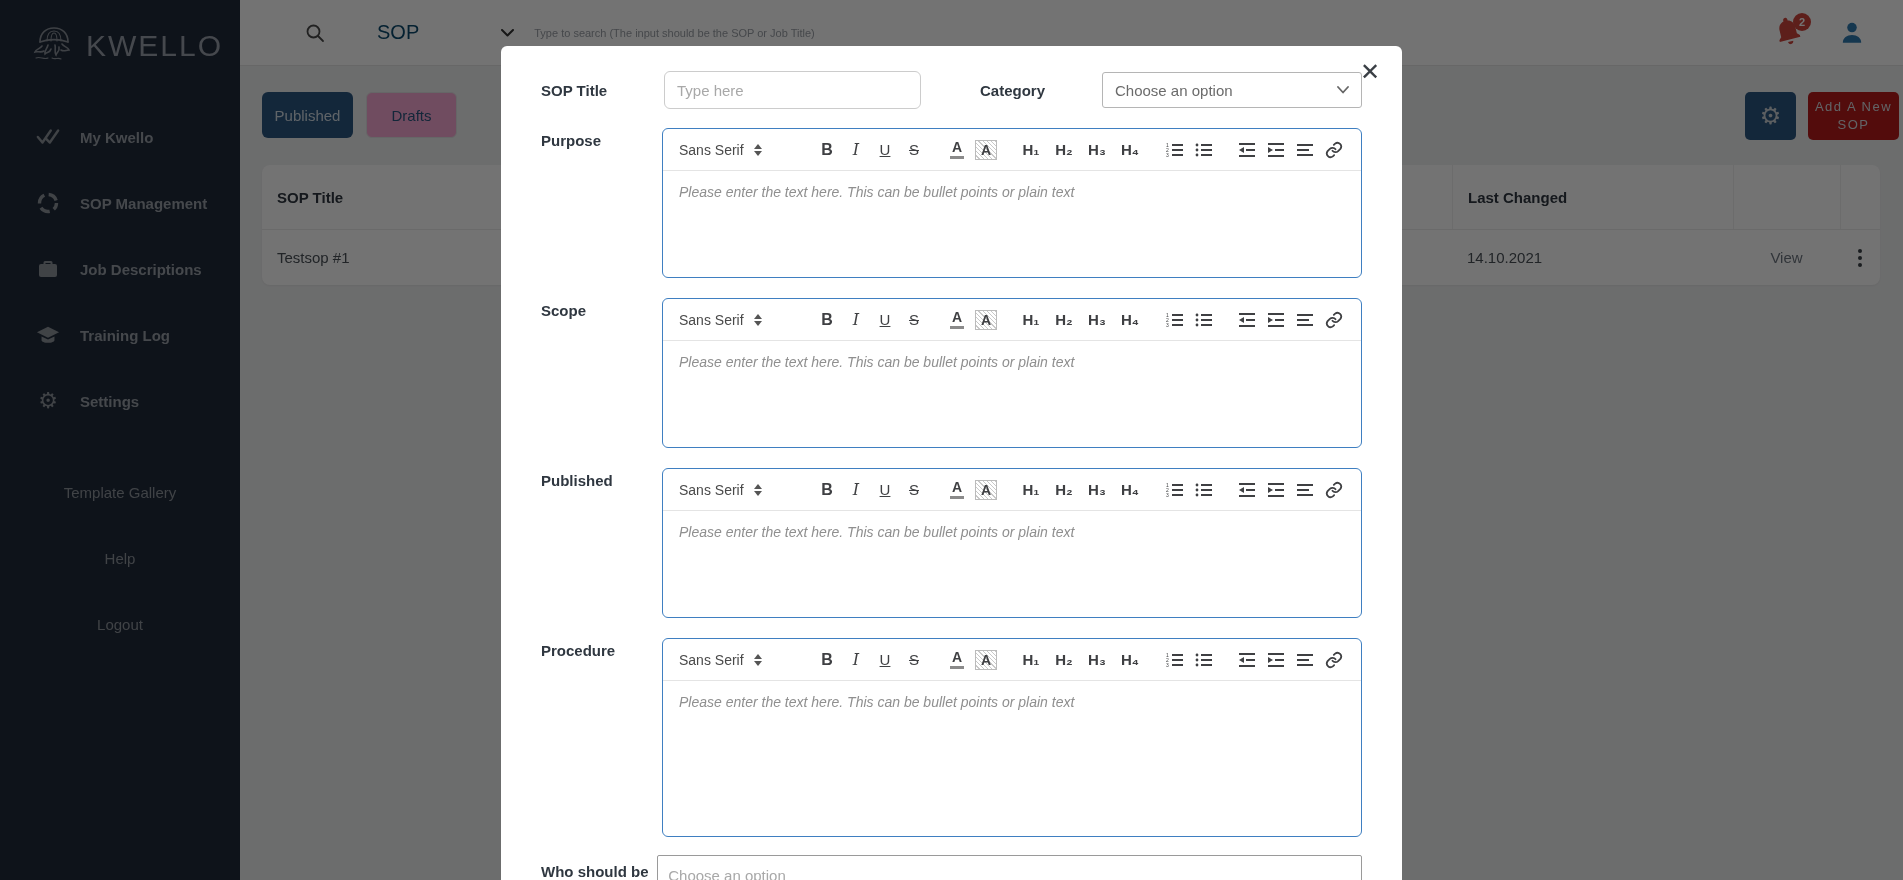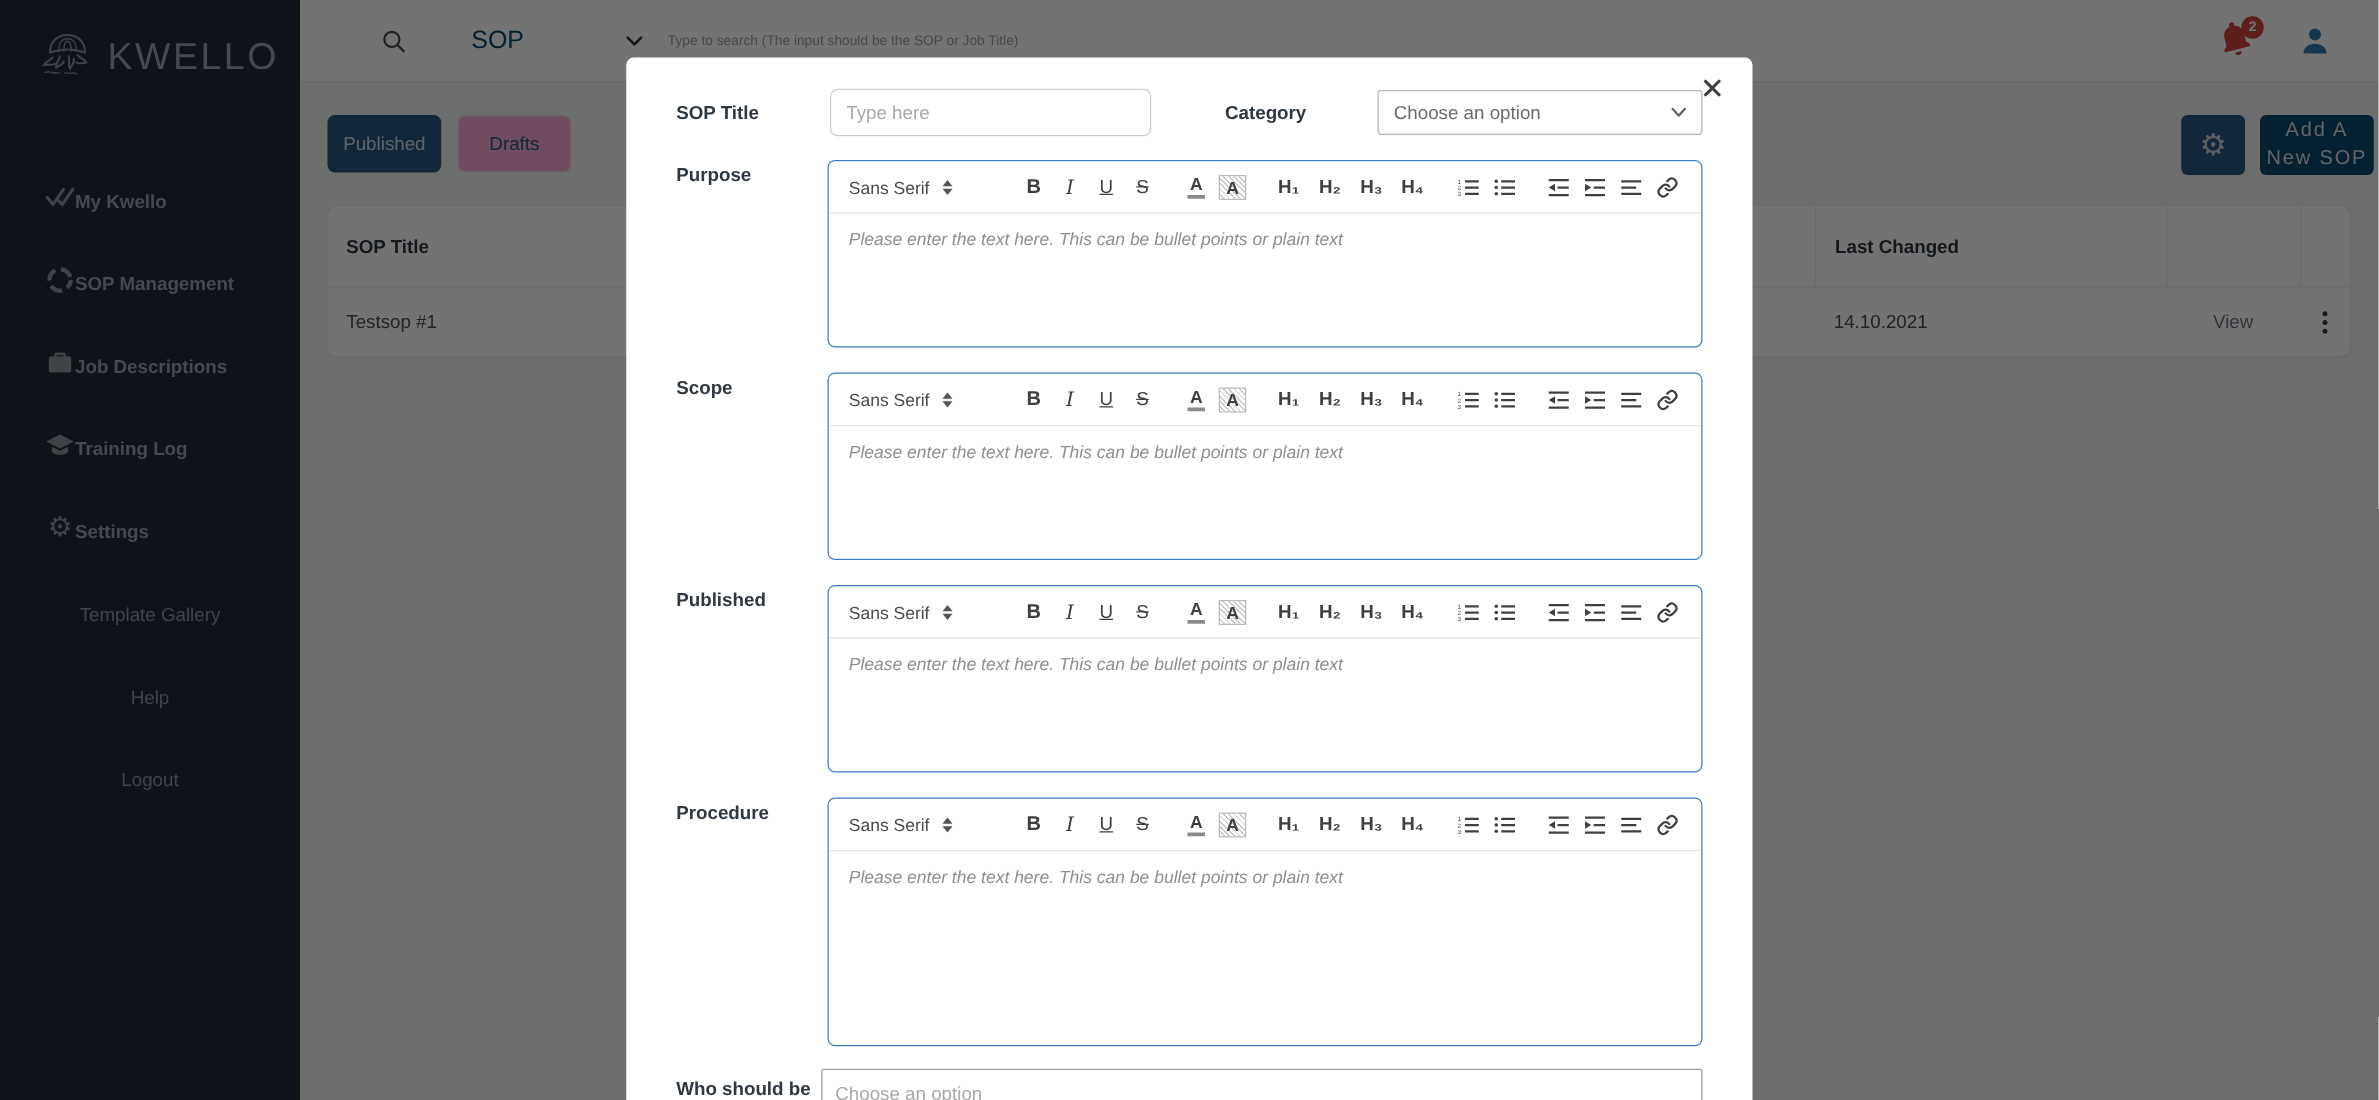--- a/index.html
+++ b/index.html
@@ -5,21 +5,21 @@
   * { margin:0; padding:0; box-sizing:border-box; }
   html,body { width:1903px; height:880px; overflow:hidden; }
   body { font-family:"Liberation Sans","DejaVu Sans",sans-serif; background:#f0f1f2; }
   .app { position:relative; width:1903px; height:880px; overflow:hidden; background:#f0f1f2; }
 
   
   .sidebar { position:absolute; left:0; top:0; width:240px; height:880px; background:#202b3b; z-index:1; }
   .logo { display:flex; align-items:center; gap:6px; padding:20px 0 0 28px; }
   .logo-text { color:#9aa0aa; font-size:30px; font-weight:300; letter-spacing:2px; }
   .nav { margin-top:32px; }
-  .nav-item { display:flex; align-items:flex-end; height:66px; padding-left:36px; cursor:pointer; }
+  .nav-item { display:flex; align-items:center; gap:20px; height:66px; padding-left:36px; cursor:pointer; }
   .nav-item .ni-icon { width:24px; height:24px; display:flex; align-items:center; justify-content:center; color:#8e949c; }
   .nav-item .ni-label { color:#9aa0a8; font-size:15px; font-weight:700; }
   .sub-links { margin-top:36px; }
   .sub-link { text-align:center; color:#8e949c; font-size:15px; height:66px; line-height:46px; cursor:pointer; }
   .gear-glyph { font-size:22px; line-height:1; }
 
   
   .main { position:absolute; left:240px; top:0; right:0; height:880px; z-index:1; }
   .topbar { position:relative; height:66px; background:#ffffff; border-bottom:1px solid #e5e5e5; display:flex; align-items:center; padding-left:65px; padding-right:38px; }
   .scope-select { display:flex; align-items:center; gap:14px; margin-left:52px; cursor:pointer; }
@@ -32,21 +32,21 @@
   .bell-wrap svg { transform:rotate(-14deg); }
   .badge { position:absolute; top:-4px; right:-6px; width:18px; height:18px; border-radius:50%; background:#cf463d; color:#fff; font-size:11px; font-weight:700; display:flex; align-items:center; justify-content:center; }
 
   
   .content { position:relative; height:813px; background:#f0f1f2; }
   .tabs-row { position:relative; padding:26px 0 0 22px; display:flex; gap:13px; }
   .tab { width:91px; height:46px; border-radius:6px; font-size:15px; display:flex; align-items:center; justify-content:center; cursor:pointer; }
   .tab.active { background:#2c5780; color:#d3dde6; }
   .tab.inactive { background:#f9a8d4; border:1px solid #e2e3e4; color:#2c5780; }
   .gear-btn { position:absolute; top:26px; right:107px; width:51px; height:48px; border-radius:5px; background:#2c5780; border:none; color:#cdd3d8; font-size:24px; display:flex; align-items:center; justify-content:center; cursor:pointer; }
-  .add-sop-btn { position:absolute; top:26px; right:4px; width:91px; height:48px; border-radius:5px; background:#0c4a6e; border:none; color:#d9dee3; font-size:16px; letter-spacing:1.5px; line-height:1.35; cursor:pointer; font-family:inherit; }
+  .add-sop-btn { position:absolute; top:26px; right:4px; width:91px; height:48px; border-radius:5px; background:#b91c1c; border:none; color:#d9dee3; font-size:13px; letter-spacing:1.5px; line-height:1.35; cursor:pointer; font-family:inherit; }
   .card { position:absolute; left:22px; top:99px; width:1618px; background:#ffffff; border-radius:8px; box-shadow:0 1px 2px rgba(0,0,0,0.05); }
   .t-row { display:grid; grid-template-columns:1190px 281px 107px 40px; align-items:center; }
   .t-head { height:64px; }
   .t-head .t-cell { font-weight:700; font-size:15px; color:#2f3740; height:100%; display:flex; align-items:center; }
   .t-head .t-cell + .t-cell { border-left:1px solid #f0f0f0; }
   .t-body { height:56px; border-top:1px solid #ececec; }
   .t-cell { padding-left:15px; font-size:15px; color:#4a5158; }
   .view-link { color:#6e7680; cursor:pointer; text-align:center; padding-left:0; }
   .kebab { display:flex; flex-direction:column; gap:3px; align-items:center; cursor:pointer; padding-left:0; }
   .kebab i { width:4px; height:4px; border-radius:50%; background:#3a4047; }

